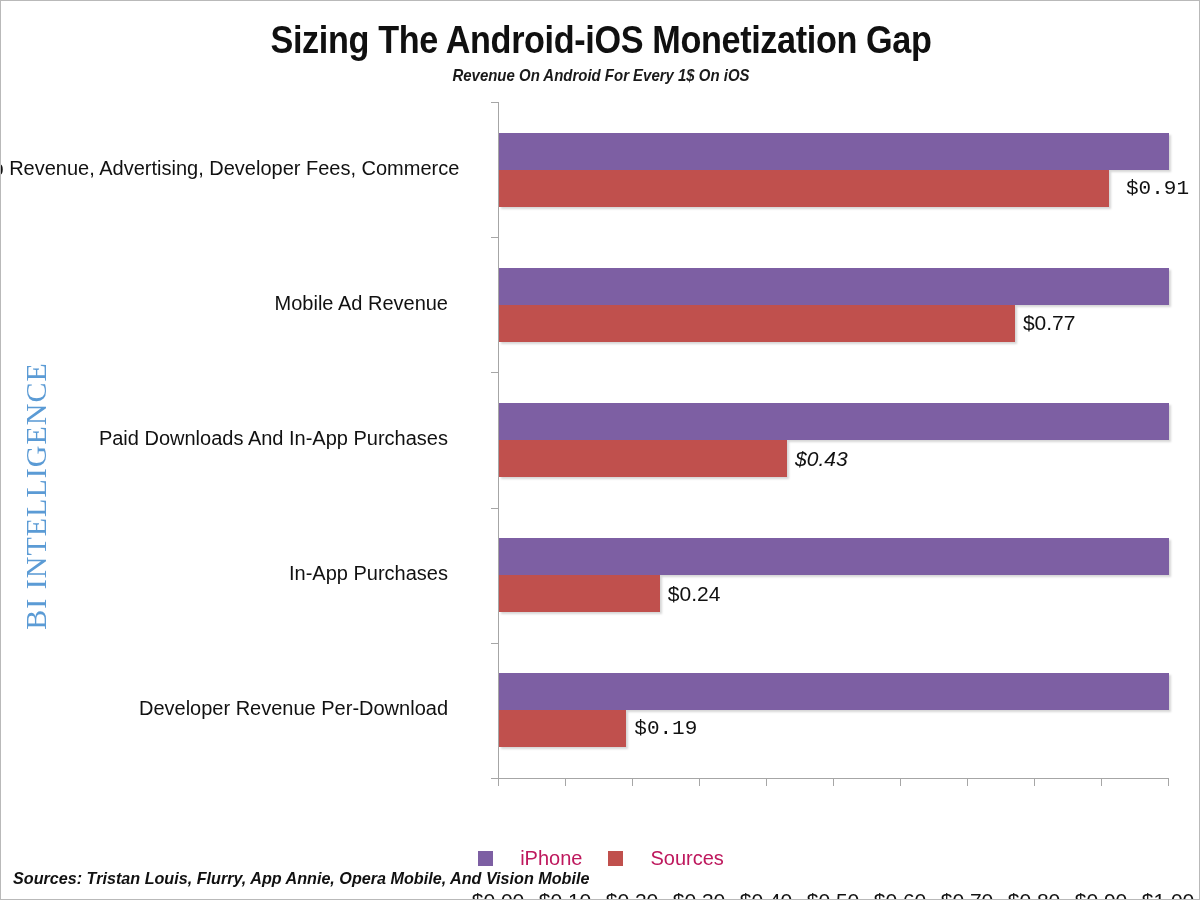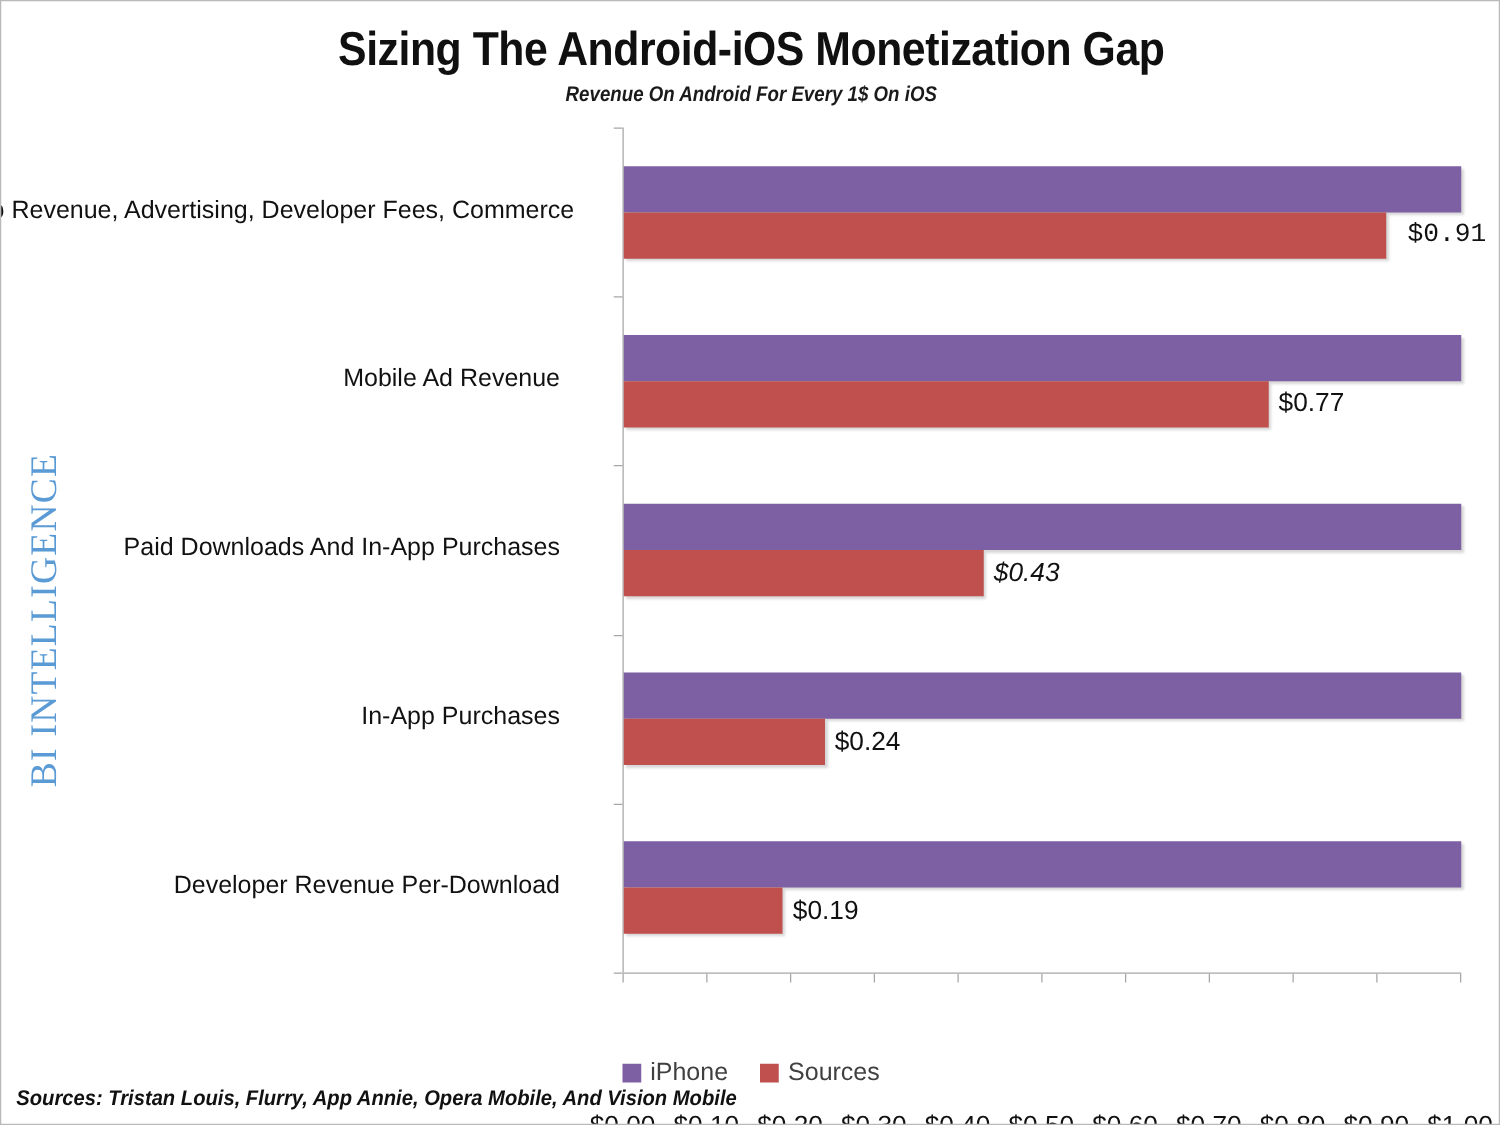--- a/index.html
+++ b/index.html
@@ -108,21 +108,21 @@
   }
 
   
   #legend{
     position:absolute;left:0;top:846px;width:1200px;
     display:flex;justify-content:center;align-items:center;
     gap:26px;
   }
   .legend-item{display:flex;align-items:center;gap:7px;}
   .legend-swatch{width:15px;height:15px;display:block;}
-  .legend-text{font-size:20px;color:#404040;white-space:nowrap;}
+  .legend-text{font-size:20px;color:#be185d;white-space:nowrap;margin-left:20px;}
 
   
   .sources{
     position:absolute;left:12px;bottom:10px;
     font-size:17px;font-style:italic;font-weight:bold;color:#111;
     white-space:nowrap;
     transform:scaleX(0.95);
     transform-origin:left bottom;
   }
 </style>
@@ -174,21 +174,21 @@
         <div class="group" style="top: 301px; height: 74px; font-style: italic;">
           <div class="bar iphone" title="iPhone" style="width: 670px; top: 0px; background: rgb(125, 95, 163);"></div>
           <div class="bar android" title="Android" style="width: 288.1px; top: 37px; background: rgb(192, 80, 77);"></div>
           <div class="value-label" style="left: 288.1px; top: 37px;">$0.43</div>
         </div>
         <div class="group" style="top: 436.2px; height: 74px;">
           <div class="bar iphone" title="iPhone" style="width: 670px; top: 0px; background: rgb(125, 95, 163);"></div>
           <div class="bar android" title="Android" style="width: 160.8px; top: 37px; background: rgb(192, 80, 77);"></div>
           <div class="value-label" style="left: 160.8px; top: 37px; text-align: right;">$0.24</div>
         </div>
-        <div class="group" style="top: 571.4px; height: 74px;">
+        <div class="group" style="top: 571.4px; height: 74px; font-family: Liberation Mono, monospace;">
           <div class="bar iphone" title="iPhone" style="width: 670px; top: 0px; background: rgb(125, 95, 163);"></div>
           <div class="bar android" title="Android" style="width: 127.3px; top: 37px; background: rgb(192, 80, 77);"></div>
           <div class="value-label" style="left: 127.3px; top: 37px;">$0.19</div>
         </div>
       </div>
     <div id="cat-labels">
         <div class="cat-label" style="top: 54.6px;">App Revenue, Advertising, Developer Fees, Commerce</div>
         <div class="cat-label" style="top: 189.8px;">Mobile Ad Revenue</div>
         <div class="cat-label" style="top: 325px;">Paid Downloads And In-App Purchases</div>
         <div class="cat-label" style="top: 460.2px;">In-App Purchases</div>

